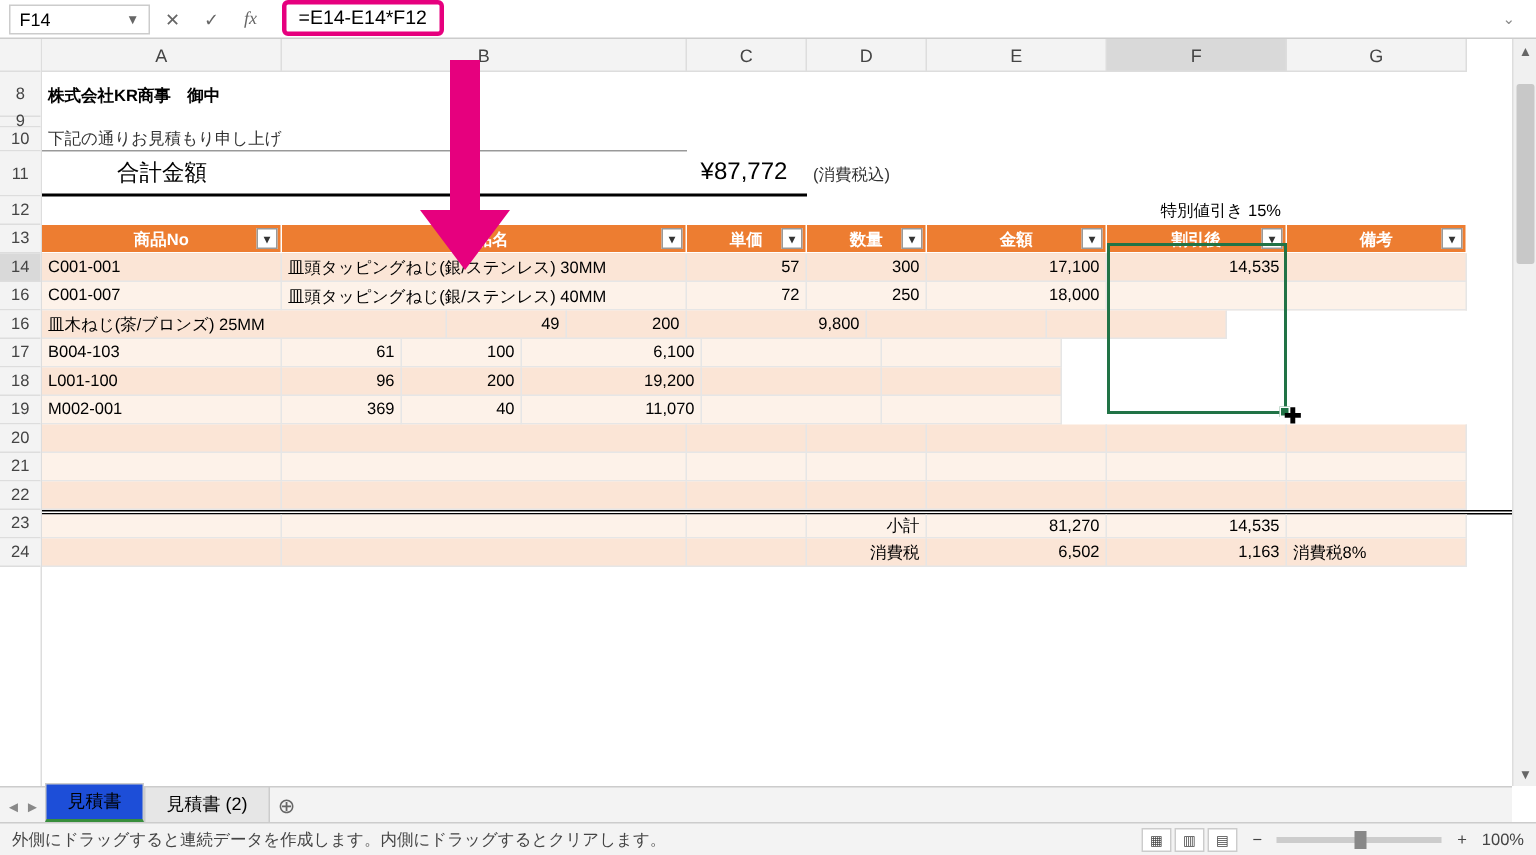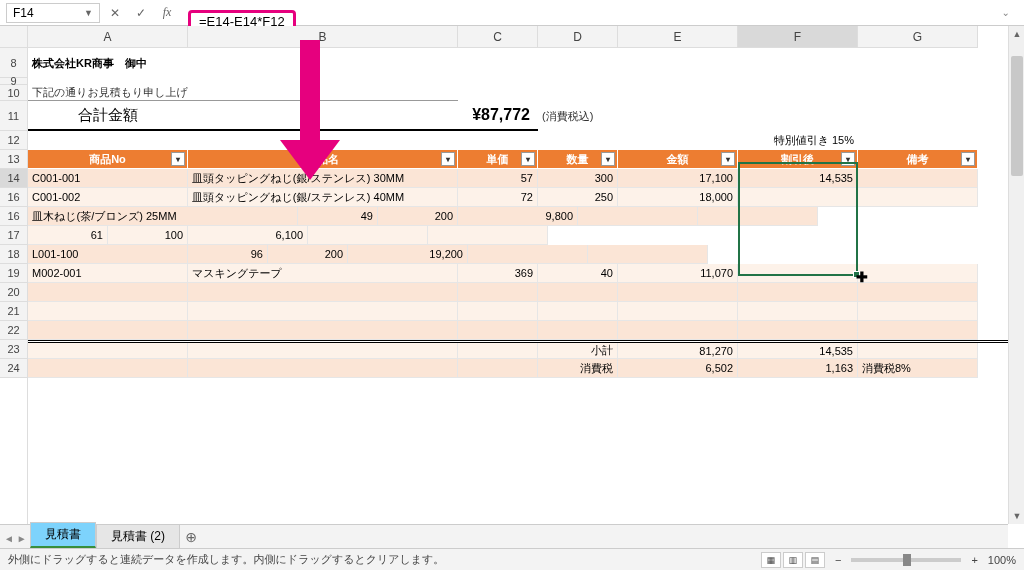--- a/index.html
+++ b/index.html
@@ -4,21 +4,21 @@
 <style>
   * { box-sizing: border-box; margin: 0; padding: 0; }
   body { font-family: "Yu Gothic", "Meiryo", sans-serif; font-size: 12px; background: #fff; width: 1024px; height: 570px; overflow: hidden; position: relative; }
   
   .formula-bar { display: flex; align-items: center; height: 26px; border-bottom: 1px solid #ccc; background: #fff; padding: 2px 6px; gap: 4px; }
   .name-box { width: 94px; height: 20px; border: 1px solid #ccc; padding: 0 6px; display:flex; align-items:center; justify-content:space-between; font-size: 12px; }
   .name-box-chevron { color:#666; font-size:9px; }
   .fb-btn { width: 22px; height: 20px; display:flex; align-items:center; justify-content:center; color:#666; cursor:pointer; }
   .fb-fx { font-style: italic; font-family: "Times New Roman"; }
   .formula-input-wrap { flex:1; display:flex; align-items:center; height:22px; border:none; position:relative; }
-  .formula-highlight { position:absolute; left:6px; top:-2px; height:24px; border:3px solid #e6007e; border-radius:4px; padding:0 8px; display:flex; align-items:center; font-size:13px; background:#fff;margin-top:10px; }
+  .formula-highlight { position:absolute; left:6px; top:-2px; height:24px; border:3px solid #e6007e; border-radius:4px; padding:0 8px; display:flex; align-items:center; font-size:13px; background:#fff; }
   .formula-expand { margin-left:auto; color:#888; font-size:10px; padding:0 8px; }
 
   .sheet-area { position:relative; height: 498px; overflow:hidden; display:flex; }
   
   .row-headers { width:28px; background:#fff; border-right:1px solid #ddd; }
   .row-h { height:19px; border-bottom:1px solid #ddd; display:flex; align-items:center; justify-content:center; font-size:11px; color:#444; background:#f3f3f3; }
   .row-h.sel { background:#d9d9d9; }
   .row-h.corner { background:#f3f3f3; height:22px; }
   .row-h.small { height:7px; }
 
@@ -32,21 +32,21 @@
   .row.small { height:7px; }
   .row .cell { border-right:1px solid #e6e6e6; border-bottom:1px solid #e6e6e6; height:100%; display:flex; align-items:center; padding:0 4px; font-size:11px; overflow:hidden; white-space:nowrap; }
   .cell.num { justify-content:flex-end; }
   .cell.center { justify-content:flex-end; }
 
   .wA{width:160px;} .wB{width:270px;} .wC{width:80px;} .wD{width:80px;} .wE{width:120px;} .wF{width:120px;} .wG{width:120px;}
 
   .title-text { font-size:15px; font-weight:bold; }
   .note-text { font-size:10px; color:#333; }
   .big-label { font-size:15px; text-align:center; width:100%; }
-  .big-amount { font-size:16px; text-align:right; width:100%; padding-right:4px;font-weight:bold;}
+  .big-amount { font-size:16px; text-align:center; width:100%; padding-right:4px;}
   .tax-note { font-size:11px; color:#333; }
 
   .hdr-row .cell { background:#ed7d31; color:#fff; font-weight:bold; justify-content:center; border-right:1px solid #fff; border-bottom:1px solid #fff; position:relative; }
   .data-row .cell { background:#fbe5d6; }
   .data-row.alt .cell { background:#fdf2e9; }
   
   .filter-btn { position:absolute; right:2px; top:2px; width:14px; height:14px; background:#fff; border:1px solid #999; display:flex; align-items:center; justify-content:center; font-size:8px; color:#333; }
 
   .underline-heavy { border-bottom:2px solid #000 !important; }
   .double-top { border-top:3px double #000; }
@@ -57,21 +57,21 @@
 
   .arrow-annotation { position:absolute; z-index:10; pointer-events:none; }
 
   .scrollbar-v { position:absolute; right:0; top:26px; width:16px; height:498px; background:#f0f0f0; border-left:1px solid #ddd; }
   .scrollbar-v .thumb { position:absolute; left:2px; width:12px; background:#c8c8c8; border-radius:2px; }
   .scrollbar-v .btn { position:absolute; left:0; width:16px; height:16px; display:flex; align-items:center; justify-content:center; font-size:9px; color:#666; }
 
   .tabs-bar { position:absolute; bottom:22px; left:0; right:16px; height:24px; background:#f3f3f3; border-top:1px solid #ccc; display:flex; align-items:flex-end; padding-left:30px; gap:0; }
   .tabs-nav { position:absolute; left:4px; bottom:4px; display:flex; gap:6px; font-size:10px; color:#888; }
   .sheet-tab { padding:3px 14px; font-size:12px; background:#e6e6e6; border:1px solid #ccc; border-bottom:none; cursor:pointer; }
-  .sheet-tab.active { background:#7dd3fc; border-bottom:2px solid #388e3c; font-weight:500; }
+  .sheet-tab.active { background:#1d4ed8; border-bottom:2px solid #388e3c; font-weight:500; }
   .sheet-add { width:22px; height:22px; display:flex; align-items:center; justify-content:center; font-size:14px; color:#666; cursor:pointer; }
 
   .status-bar { position:absolute; bottom:0; left:0; right:0; height:22px; background:#f3f3f3; border-top:1px solid #ccc; display:flex; align-items:center; padding:0 8px; font-size:11px; color:#444; justify-content:space-between; }
   .status-right { display:flex; align-items:center; gap:10px; }
   .view-btns { display:flex; gap:2px; }
   .view-btn { width:20px; height:16px; border:1px solid #ccc; display:flex; align-items:center; justify-content:center; font-size:9px; background:#fff; }
   .zoom-slider { width:110px; height:4px; background:#ccc; position:relative; }
   .zoom-thumb { position:absolute; width:8px; height:12px; background:#888; top:-4px; left:52px; }
   .zoom-mid { position:absolute; width:1px; height:10px; background:#888; top:-3px; left:55px; }
 </style>
@@ -286,21 +286,21 @@
         <div class="cell wE num">
             <span>17,100</span>
           </div>
         <div class="cell wF num">
             <span>14,535</span>
           </div>
         <div class="cell wG"></div>
       </div>
       <div class="row data-row alt">
         <div class="cell wA">
-            <span>C001-002</span>
+            <span>C001-007</span>
           </div>
         <div class="cell wB">
             <span>皿頭タッピングねじ(銀/ステンレス) 40MM</span>
           </div>
         <div class="cell wC num">
             <span>72</span>
           </div>
         <div class="cell wD num">
             <span>250</span>
           </div>
@@ -324,20 +324,23 @@
           </div>
         <div class="cell wE num">
             <span>9,800</span>
           </div>
         <div class="cell wF num">
             <span></span>
           </div>
         <div class="cell wG"></div>
       </div>
       <div class="row data-row alt">
+        <div class="cell wA">
+            <span>B004-103</span>
+          </div>
         <div class="cell wC num">
             <span>61</span>
           </div>
         <div class="cell wD num">
             <span>100</span>
           </div>
         <div class="cell wE num">
             <span>6,100</span>
           </div>
         <div class="cell wF num">
@@ -359,23 +362,20 @@
             <span>19,200</span>
           </div>
         <div class="cell wF num">
             <span></span>
           </div>
         <div class="cell wG"></div>
       </div>
       <div class="row data-row alt">
         <div class="cell wA">
             <span>M002-001</span>
-          </div>
-        <div class="cell wB">
-            <span>マスキングテープ</span>
           </div>
         <div class="cell wC num">
             <span>369</span>
           </div>
         <div class="cell wD num">
             <span>40</span>
           </div>
         <div class="cell wE num">
             <span>11,070</span>
           </div>

